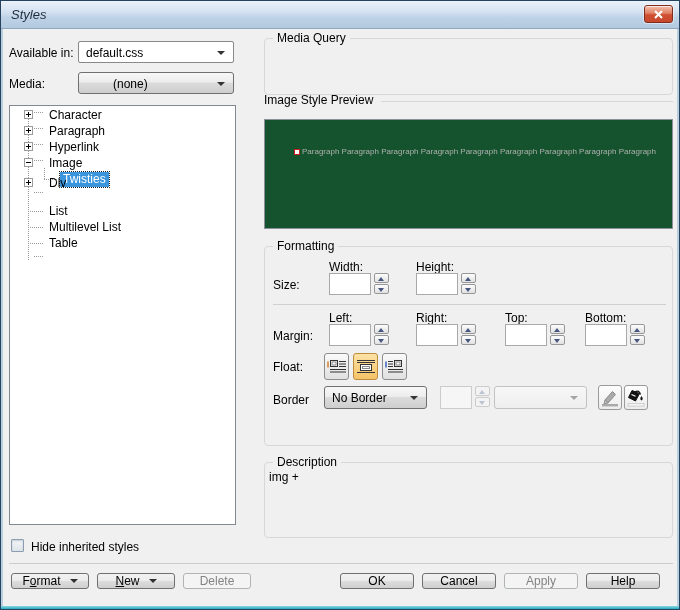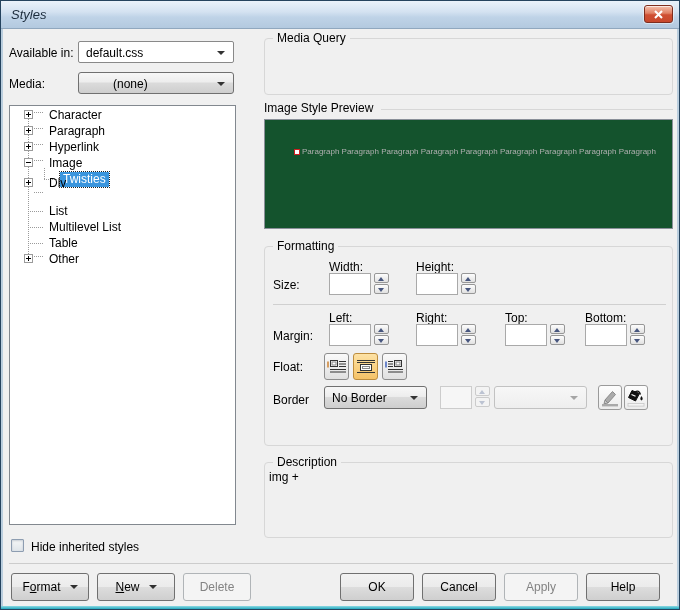--- a/index.html
+++ b/index.html
@@ -72,37 +72,37 @@
   .exp.plus::after { content:""; position:absolute; left:3px; top:1px; width:1px; height:5px; background:#000; }
   .tlabel { position:absolute; left:36px; top:0; line-height:15px; padding:0 3px; white-space:nowrap; }
   .tlabel.child { left:50px; }
   .tlabel.selected { background:#3a95dd; color:#fff; outline:1px dotted #222; outline-offset:0px; }
   .dotv { position:absolute; width:1px;
           background-image:repeating-linear-gradient(to bottom,#9a9a9a 0 1px, transparent 1px 2px); }
   .doth { position:absolute; height:1px;
           background-image:repeating-linear-gradient(to right,#9a9a9a 0 1px, transparent 1px 2px); }
 
   
-  .pvhead { position:absolute; left:263px; top:100px; width:409px; display:flex; align-items:center; gap:8px; }
+  .pvhead { position:absolute; left:263px; top:92px; width:409px; display:flex; align-items:center; gap:8px; }
   .pvhead .line { flex:1; height:1px; background:#d7d7d7; margin-top:2px; }
   .pvbox { position:absolute; left:263px; top:118px; width:409px; height:110px;
            background:#14532d; border:1px solid #8a9099; }
   .pv-img { position:absolute; left:29px; top:29px; width:6px; height:6px; border:1px solid #cc2020; background:#fff; }
   .pv-text { position:absolute; left:37px; top:27px; font-size:8px; color:#b0b0b0; white-space:nowrap; overflow:hidden; right:2px; }
 
   
   .sep { position:absolute; height:1px; background:#d0d0d0; }
 
   .tool { position:absolute; width:25px; height:27px; border:1px solid #8d8d8d; border-radius:3px;
           background:linear-gradient(#fafafa,#e0e0e0); display:flex; align-items:center; justify-content:center; }
   .tool.selected { background:linear-gradient(#fde2a5,#f5c267); border-color:#bd8d3e; }
   .tool.icon25 { width:24px; height:25px; background:linear-gradient(#fdfdfd,#ececec); border-color:#9a9a9a; }
 
   
-  .btn { position:absolute; top:572px; height:28px; border:1px solid #707070; border-radius:3px;
+  .btn { position:absolute; top:572px; height:16px; border:1px solid #707070; border-radius:3px;
          background:linear-gradient(#f2f2f2, #ebebeb 50%, #dddddd 50%, #cfcfcf);
          display:flex; align-items:center; justify-content:center; gap:9px; font-size:12px; cursor:default; }
   .btn.disabled { border-color:#b0b4b7; background:#f4f4f4; color:#838383; }
   .btn .darr { width:0; height:0; border-left:4px solid transparent; border-right:4px solid transparent;
                border-top:4px solid #303030; }
   .btn u { text-decoration:underline; }
 
   
   .checkbox { position:absolute; left:10px; top:538px; width:13px; height:13px;
               border:1px solid #8d9db1; background:linear-gradient(#f5f6f7,#dfe5ea);
@@ -178,24 +178,20 @@
     </div>
     <div class="trow" style="top:98px;">
       <span class="tlabel">List</span>
     </div>
     <div class="trow" style="top:114px;">
       <span class="tlabel">Multilevel List</span>
     </div>
     <div class="trow" style="top:130px;">
       <span class="tlabel">Table</span>
     </div>
-    <div class="trow" style="top:146px;">
-      <span class="exp plus"></span>
-      <span class="tlabel">Other</span>
-    </div>
   </div>
 
   <div class="pvhead">
     <span>Image Style Preview</span>
     <span class="line"></span>
   </div>
   <div class="pvbox">
     <span class="pv-img"></span>
     <span class="pv-text">Paragraph Paragraph Paragraph Paragraph Paragraph Paragraph Paragraph Paragraph Paragraph</span>
   </div>

